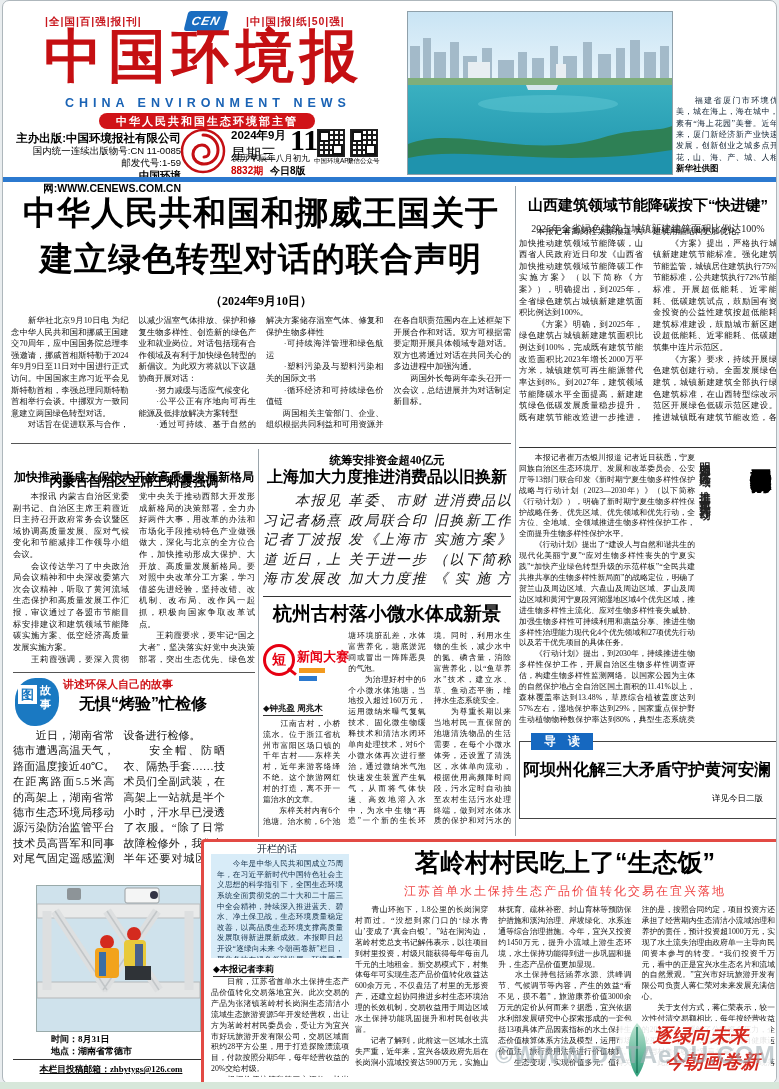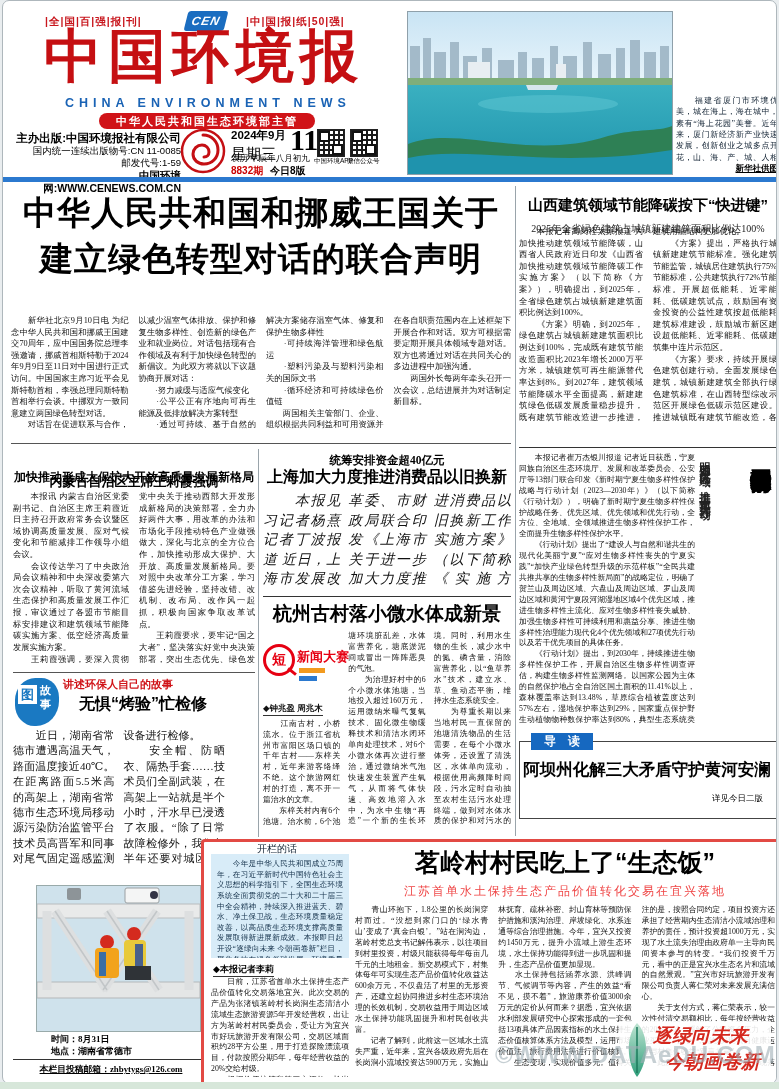--- a/index.html
+++ b/index.html
@@ -35,21 +35,21 @@
   #issuerow .iss{color:#c00;font-weight:bold;}
   #issuerow .ed{font-weight:bold;margin-left:4px;}
   .qr{width:26px;height:26px;border:1px solid #222;
       background:repeating-linear-gradient(0deg,#1a1a1a 0 2px,transparent 2px 5px),
                  repeating-linear-gradient(90deg,#1a1a1a 0 2px,#fff 2px 5px);}
   .qr i{position:absolute;width:7px;height:7px;background:#fff;border:2px solid #111;}
   .qrlabel{font-size:6.5px;width:32px;text-align:center;white-space:nowrap;}
   #topphoto{left:404px;top:10px;width:264px;height:162px;border:1px solid #8fa0aa;}
   #photocap{left:673px;top:94px;width:102px;height:66px;font-size:8px;line-height:1.42;
             text-align:justify;color:#123;overflow:hidden;}
-  #photocredit{left:673px;top:162px;width:102px;text-align:right;font-weight:bold;font-size:8.5px;text-decoration:underline;}
+  #photocredit{left:673px;top:162px;width:102px;font-weight:bold;font-size:8.5px;}
   #bluerule{left:0;top:176px;width:773px;height:5px;background:#2b79cf;}
   
   .decl-t{left:8px;width:500px;text-align:center;font-weight:900;font-size:33px;line-height:1.1;
           letter-spacing:1px;white-space:nowrap;}
   #decl-date{left:8px;top:292px;width:500px;text-align:center;font-weight:bold;font-size:12px;}
   .colbody{font-size:8.3px;line-height:1.4;text-align:justify;white-space:pre-line;
            overflow:hidden;color:#111;column-fill:auto;}
   #decl-body{left:8px;top:314px;width:500px;height:120px;column-count:4;column-gap:10px;}
   
   #nmg-kicker{left:10px;top:452px;width:242px;text-align:center;font-weight:bold;font-size:13px;margin-top:20px;}
@@ -212,20 +212,21 @@
     <path d="M0 146 C60 132 140 158 264 138 L264 162 L0 162 Z" fill="#1f93ad"></path>
     <path d="M118 73 L150 73 L148 78 L120 78 Z" fill="#d7e6ec"></path>
   </svg>
   <div class="abs" id="photocap">　　福建省厦门市环境优美，城在海上，海在城中，素有“海上花园”美誉。近年来，厦门新经济新产业快速发展，创新创业之城多点开花，山、海、产、城、人相融共生，走出了一条“以环境优化增长、以发展提升环境”的高质量发展路径。</div>
   <div class="abs" id="photocredit">新华社供图</div>
 
   <div class="abs" id="bluerule"></div>
 
   <div class="abs decl-t sans" style="top:194px;">中华人民共和国和挪威王国关于</div>
   <div class="abs decl-t sans" style="top:240px;">建立绿色转型对话的联合声明</div>
+  <div class="abs" id="decl-date">（2024年9月10日）</div>
   <div class="abs colbody" id="decl-body">　　新华社北京9月10日电 为纪念中华人民共和国和挪威王国建交70周年，应中国国务院总理李强邀请，挪威首相斯特勒于2024年9月9日至11日对中国进行正式访问。中国国家主席习近平会见斯特勒首相，李强总理同斯特勒首相举行会谈。中挪双方一致同意建立两国绿色转型对话。
 　　对话旨在促进联系与合作，以减少温室气体排放、保护和修复生物多样性、创造新的绿色产业和就业岗位。对话包括现有合作领域及有利于加快绿色转型的新倡议。为此双方将就以下议题协商开展对话：
 　　·努力减缓与适应气候变化
 　　·公平公正有序地向可再生能源及低排放解决方案转型
 　　·通过可持续、基于自然的解决方案储存温室气体、修复和保护生物多样性
 　　·可持续海洋管理和绿色航运
 　　·塑料污染及与塑料污染相关的国际文书
 　　·循环经济和可持续绿色价值链
 　　两国相关主管部门、企业、组织根据共同利益和可用资源并在各自职责范围内在上述框架下开展合作和对话。双方可根据需要定期开展具体领域专题对话。双方也将通过对话在共同关心的多边进程中加强沟通。
 　　两国外长每两年牵头召开一次会议，总结进展并为对话制定新目标。</div>

